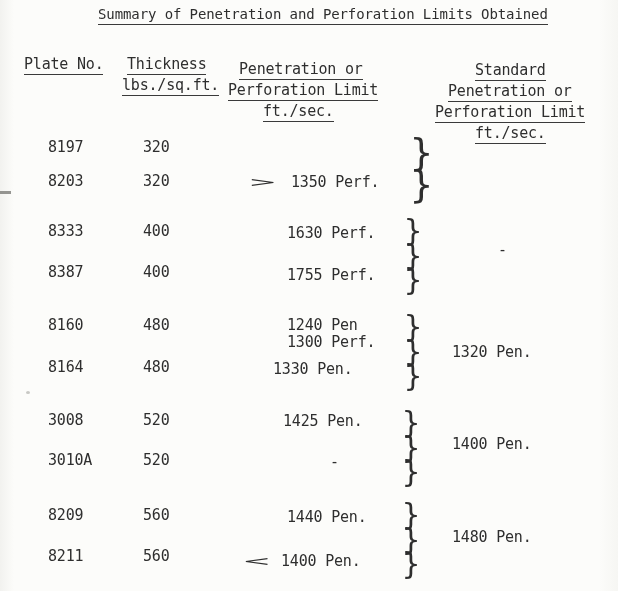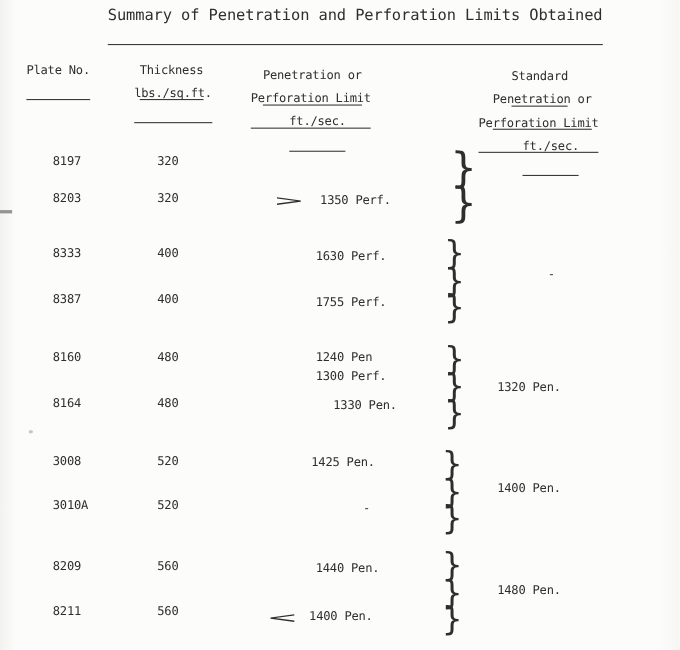--- a/index.html
+++ b/index.html
@@ -4,27 +4,27 @@
 <style>
   html,body { margin:0; padding:0; background:#ffffff; }
   .page {
     position:relative; width:618px; height:591px; overflow:hidden;
     background:linear-gradient(90deg,#f2f2ef 0px,#fcfcfa 14px,#fcfcfa 97%,#f6f6f3 100%);
     font-family:"DejaVu Sans Mono", monospace;
   }
   .t {
     position:absolute; white-space:pre;
     font-family:"DejaVu Sans Mono", monospace;
-    font-size:11px; line-height:16px; color:#2e2e2e;
+    font-size:15px; line-height:16px; color:#2e2e2e;
     letter-spacing:-0.2px;
   }
   .title {
     font-size:14px; letter-spacing:-0.1px;
   }
-  .u { border-bottom:1.4px solid #3a3a3a; padding-bottom:18px; }
+  .u { border-bottom:1.4px solid #3a3a3a; padding-bottom:2px; }
   .brace {
     position:absolute; display:flex; flex-direction:column; align-items:center;
     color:#2e2e2e;
   }
   .brace span { font-family:"DejaVu Sans Mono", monospace; display:block; }
   .b2 span { font-size:38px; line-height:32px; }
   .b3 span { font-size:30px; line-height:24.5px; }
   .arrow {
     position:absolute; font-family:"DejaVu Sans Mono", monospace;
     font-size:20px; line-height:20px; color:#2e2e2e;
@@ -41,21 +41,21 @@
 <div class="page">
 
   <span class="t title u" style="left:98px;top:6px">Summary of Penetration and Perforation Limits Obtained</span>
 
   <span class="t u" style="left:24px;top:56px">Plate No.</span>
   <span class="t u" style="left:127px;top:56px">Thickness</span>
   <span class="t u" style="left:122px;top:77px">lbs./sq.ft.</span>
   <span class="t u" style="left:239px;top:61px">Penetration or</span>
   <span class="t u" style="left:228px;top:82px">Perforation Limit</span>
   <span class="t u" style="left:263px;top:103px">ft./sec.</span>
-  <span class="t u" style="left:465px;top:62px">Standard</span>
+  <span class="t u" style="left:475px;top:62px">Standard</span>
   <span class="t u" style="left:448px;top:83px">Penetration or</span>
   <span class="t u" style="left:435px;top:104px">Perforation Limit</span>
   <span class="t u" style="left:475px;top:125px">ft./sec.</span>
 
   <span class="t" style="left:48px;top:139px">8197</span>
   <span class="t" style="left:143px;top:139px">320</span>
 
   <span class="t" style="left:48px;top:173px">8203</span>
   <span class="t" style="left:143px;top:173px">320</span>
   <span class="arrow" style="left:250px;top:172px">&gt;</span>
@@ -69,21 +69,21 @@
   <span class="t" style="left:143px;top:264px">400</span>
   <span class="t" style="left:287px;top:267px">1755 Perf.</span>
 
   <span class="t" style="left:48px;top:317px">8160</span>
   <span class="t" style="left:143px;top:317px">480</span>
   <span class="t" style="left:287px;top:317px">1240 Pen</span>
   <span class="t" style="left:287px;top:334px">1300 Perf.</span>
 
   <span class="t" style="left:48px;top:359px">8164</span>
   <span class="t" style="left:143px;top:359px">480</span>
-  <span class="t" style="left:303px;top:361px">1330 Pen.</span>
+  <span class="t" style="left:273px;top:361px">1330 Pen.</span>
 
   <span class="t" style="left:48px;top:412px">3008</span>
   <span class="t" style="left:143px;top:412px">520</span>
   <span class="t" style="left:283px;top:413px">1425 Pen.</span>
 
   <span class="t" style="left:48px;top:452px">3010A</span>
   <span class="t" style="left:143px;top:452px">520</span>
   <span class="t" style="left:330px;top:454px">-</span>
 
   <span class="t" style="left:48px;top:507px">8209</span>

